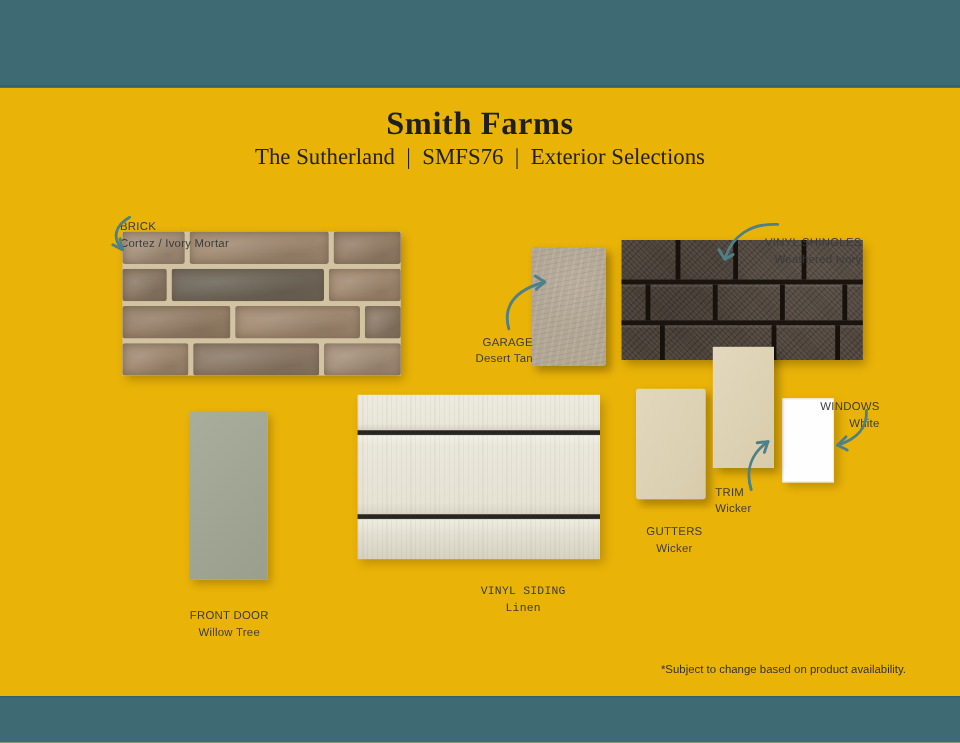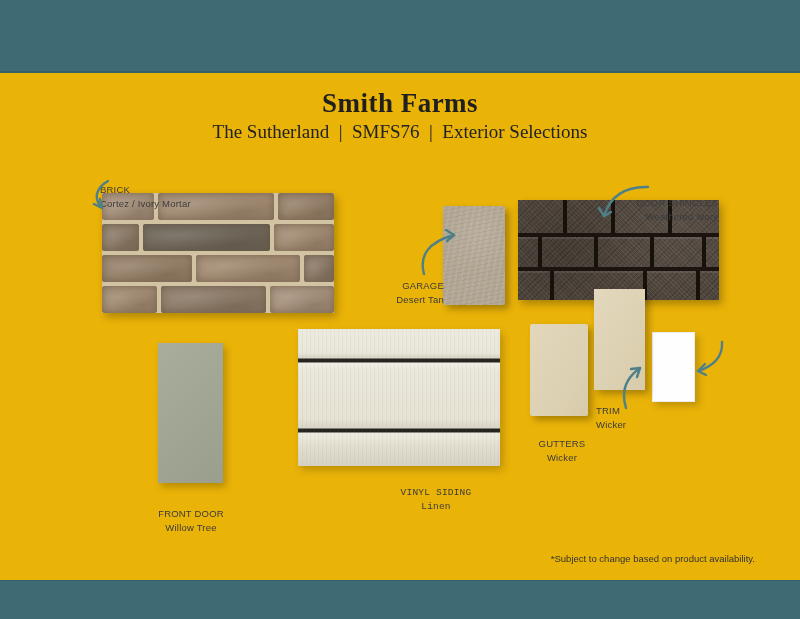--- a/index.html
+++ b/index.html
@@ -129,21 +129,21 @@
     <div class="cat">GARAGE</div>
     <div class="nm">Desert Tan</div>
   </div>
   <svg class="arrow" style="left:418px;top:228px;" width="44" height="50" viewBox="0 0 44 50">
     <path d="M6,46 C1,28 10,14 36,7"></path>
     <path d="M28,2 L36,7 L29,13"></path>
   </svg>
   <div class="swatch garage"></div>
 
   <div class="label ta-r" style="left:600px;top:176px;width:118px;">
-    <div class="cat">DOOR SHINGLES</div>
+    <div class="cat">VINYL SHINGLES</div>
     <div class="nm">Weathered Ivory</div>
   </div>
   <svg class="arrow" style="left:596px;top:184px;" width="56" height="40" viewBox="0 0 56 40">
     <path d="M52,3 C30,2 14,12 8,32"></path>
     <path d="M3,24 L8,32 L15,28"></path>
   </svg>
   <div class="swatch shingles">
     <div class="sline" style="top:33px;"></div>
     <div class="sline" style="top:67px;"></div>
     <div class="sgap" style="left:45px;top:0;height:33px;"></div>
@@ -151,20 +151,24 @@
     <div class="sgap" style="left:150px;top:0;height:33px;"></div>
     <div class="sgap" style="left:20px;top:37px;height:30px;"></div>
     <div class="sgap" style="left:76px;top:37px;height:30px;"></div>
     <div class="sgap" style="left:132px;top:37px;height:30px;"></div>
     <div class="sgap" style="left:184px;top:37px;height:30px;"></div>
     <div class="sgap" style="left:32px;top:71px;height:29px;"></div>
     <div class="sgap" style="left:125px;top:71px;height:29px;"></div>
     <div class="sgap" style="left:178px;top:71px;height:29px;"></div>
   </div>
 
+  <div class="label ta-r" style="left:633px;top:313px;width:100px;">
+    <div class="cat">WINDOWS</div>
+    <div class="nm">White</div>
+  </div>
   <svg class="arrow" style="left:692px;top:340px;" width="34" height="38" viewBox="0 0 34 38">
     <path d="M30,2 C31,16 22,26 6,31"></path>
     <path d="M13,24 L6,31 L14,35"></path>
   </svg>
   <div class="swatch windows"></div>
 
   <div class="label" style="left:596px;top:384px;">
     <div class="cat">TRIM</div>
     <div class="nm">Wicker</div>
   </div>

